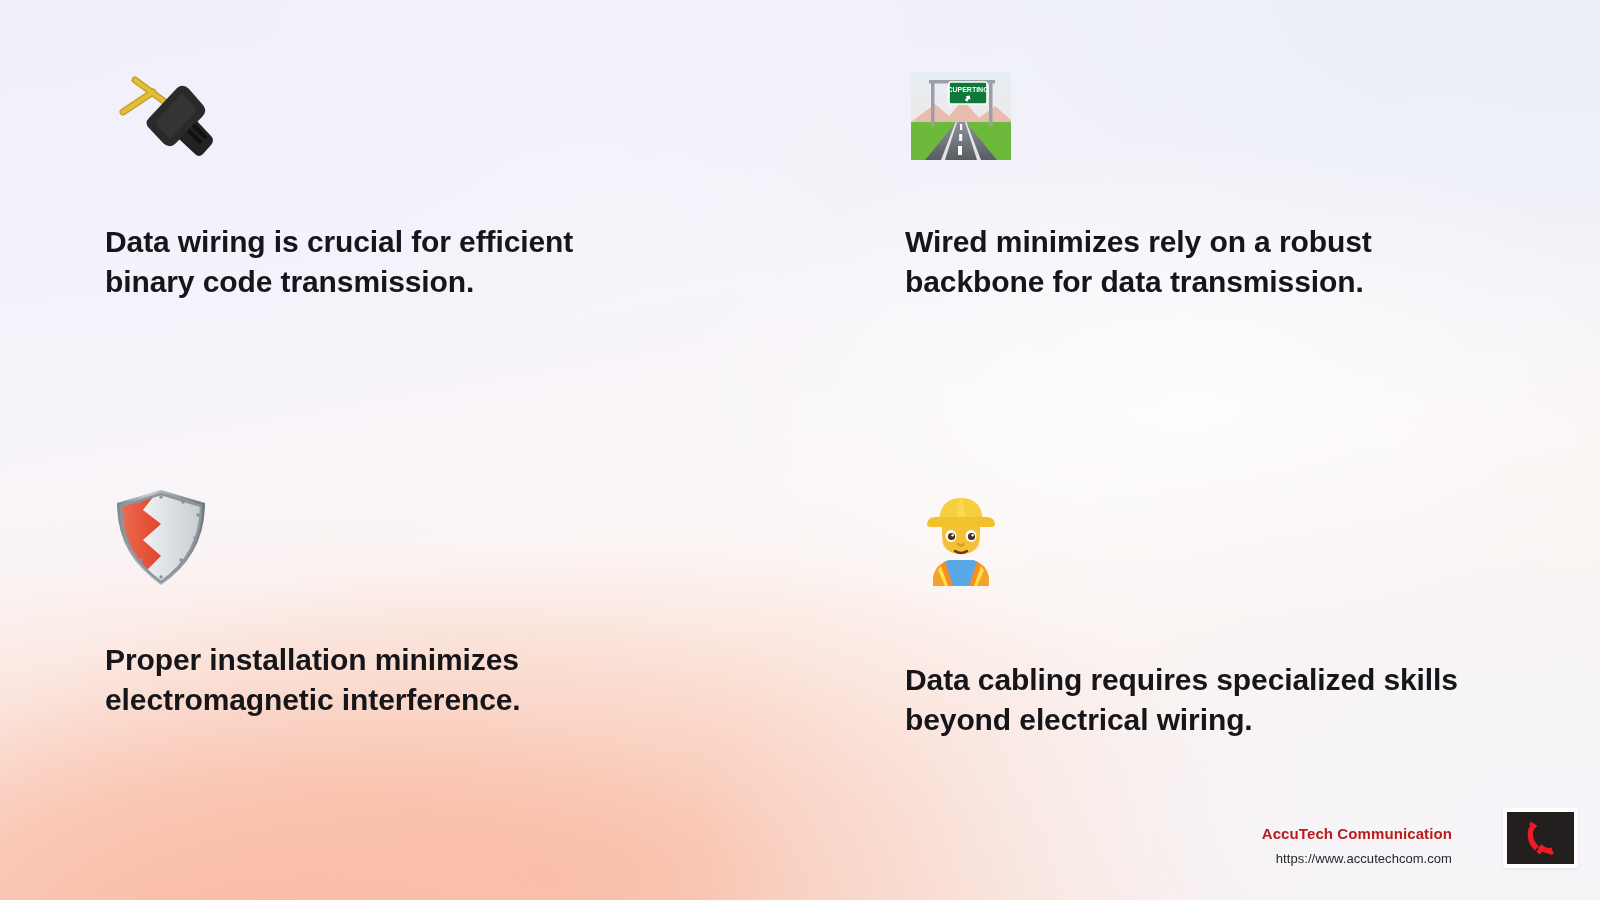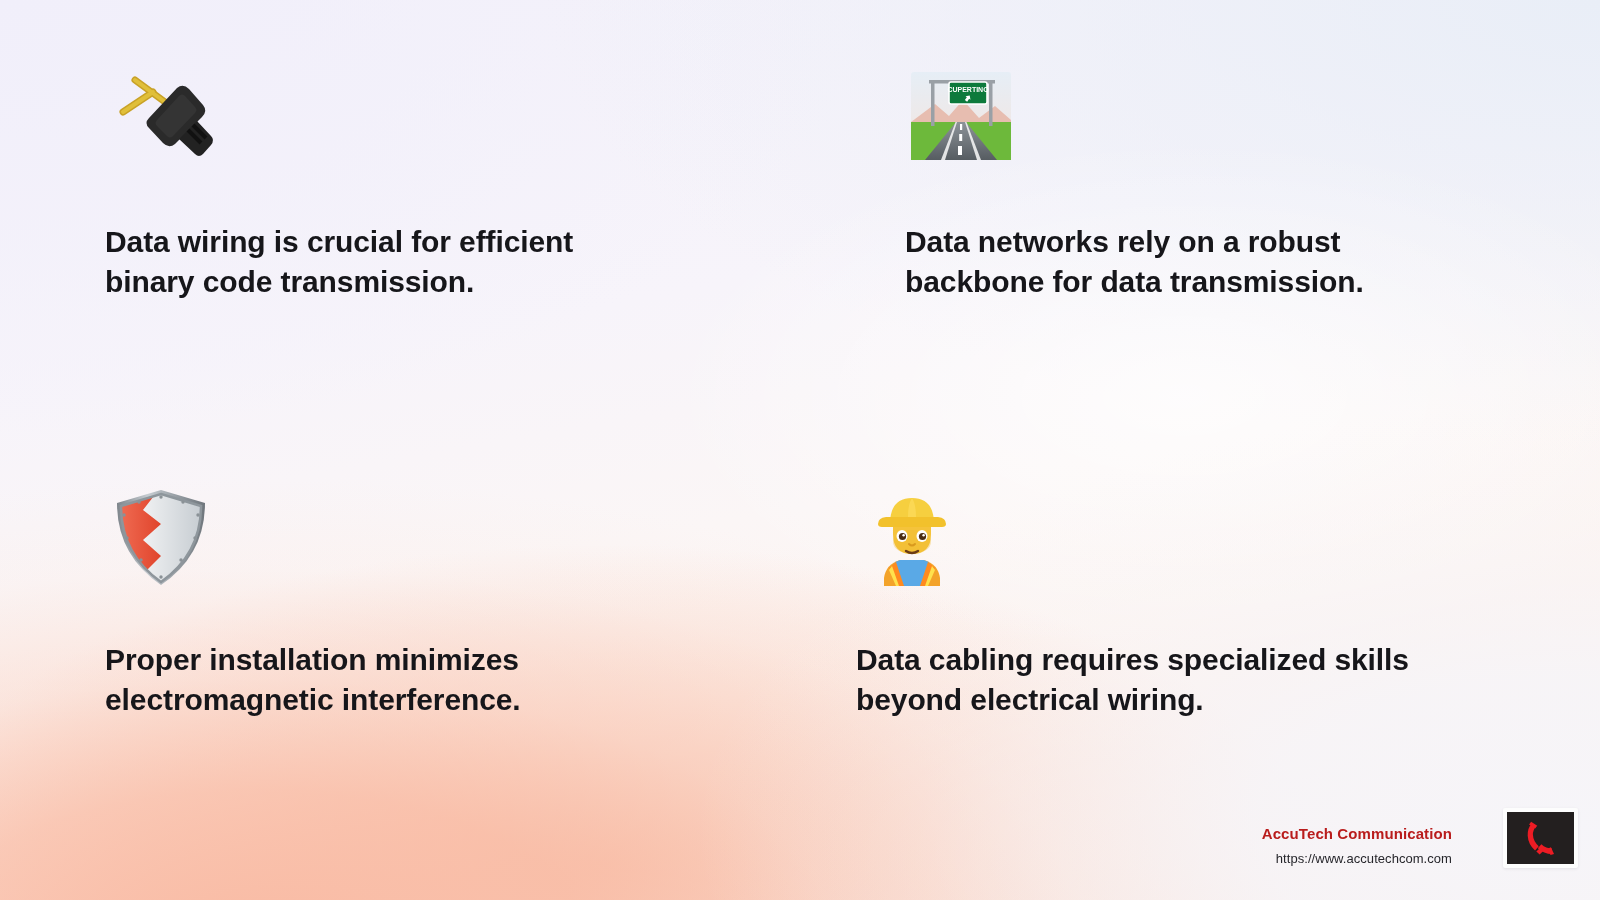--- a/index.html
+++ b/index.html
@@ -52,21 +52,21 @@
     inset: 0;
   }
   .cell {
     position: absolute;
     display: flex;
     flex-direction: column;
   }
   .cell-0 { left: 105px; top: 60px;  width: 640px; }
   .cell-1 { left: 905px; top: 60px;  width: 640px; }
   .cell-2 { left: 105px; top: 482px; width: 640px; }
-  .cell-3 { left: 856px; top: 482px; width: 640px; }
+  .cell-3 { left: 905px; top: 482px; width: 640px; gap: 20px; }
 
   .cell-icon {
     font-size: 92px;
     line-height: 1;
     height: 120px;
     display: block;
     user-select: none;
   }
   .cell-0 .cell-icon,
   .cell-1 .cell-icon { margin-bottom: 38px; }
@@ -195,21 +195,21 @@
             <path d="M61.4 62 L60 62 L72 100 L76 100 Z"></path>
           </g>
           <rect x="26" y="22" width="3.5" height="44" fill="#9aa0a6"></rect>
           <rect x="84" y="22" width="3.5" height="44" fill="#9aa0a6"></rect>
           <rect x="24" y="20" width="66" height="3.5" fill="#9aa0a6"></rect>
           <rect x="44" y="22" width="38" height="22" rx="2" fill="#0d7a3c" stroke="#ffffff" stroke-width="1.6"></rect>
           <text x="63" y="32" text-anchor="middle" fill="#ffffff" font-family="'Liberation Sans', sans-serif" font-size="7" font-weight="bold">CUPERTINO</text>
           <path d="M63 35 L66 38 L64.4 38 L64.4 41.5 L61.6 41.5 L61.6 38 L60 38 Z" fill="#ffffff" transform="rotate(35 63 38)"></path>
         </svg>
       </span>
-      <div class="cell-text">Data networks rely on a robust
+      <div class="cell-text">Wired minimizes rely on a robust
 backbone for data transmission.</div>
     </div>
 
     <div class="cell cell-2">
       <span class="cell-icon">
         <svg class="emoji-art" viewBox="0 0 112 112" aria-hidden="true">
           <defs>
             <linearGradient id="steel" x1="0" y1="0" x2="1" y2="0">
               <stop offset="0%" stop-color="#7e858b"></stop>
               <stop offset="35%" stop-color="#c6ccd1"></stop>

